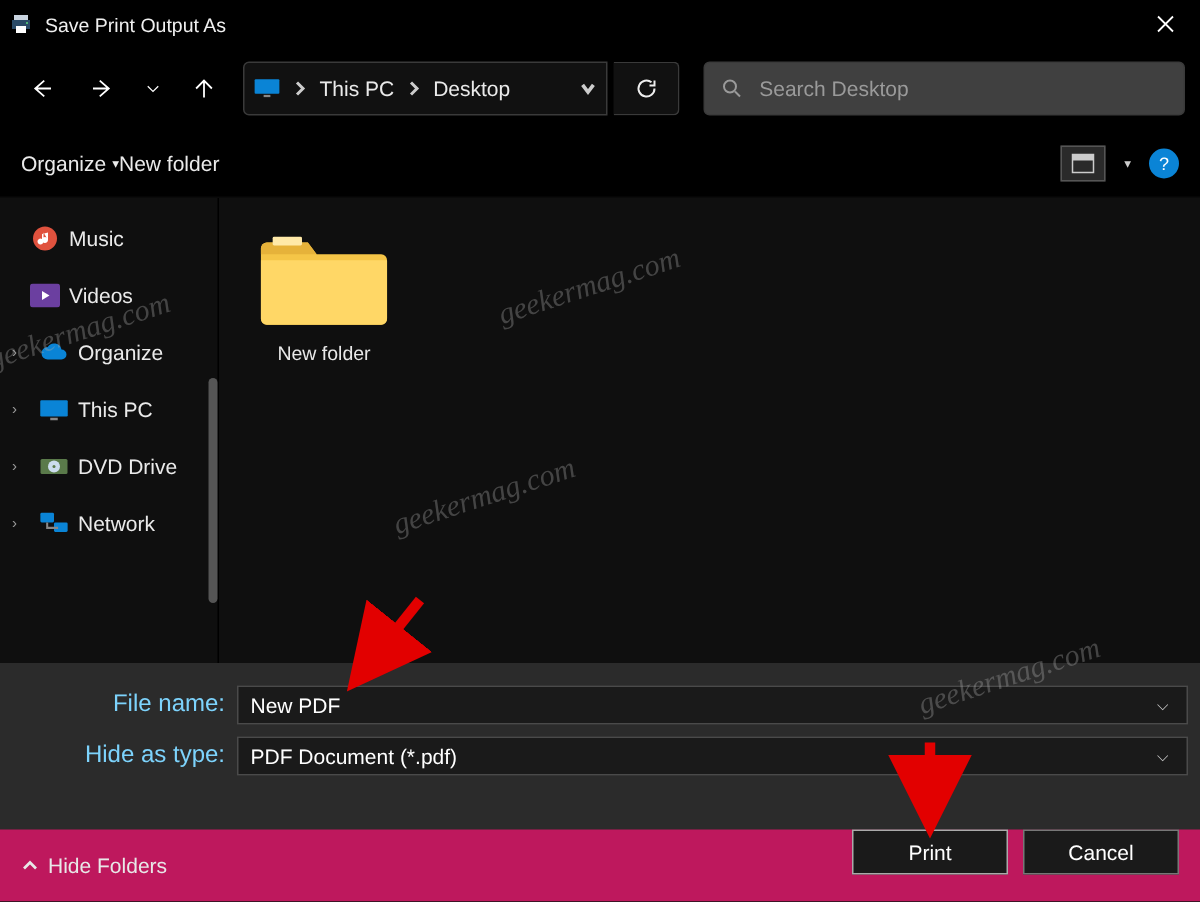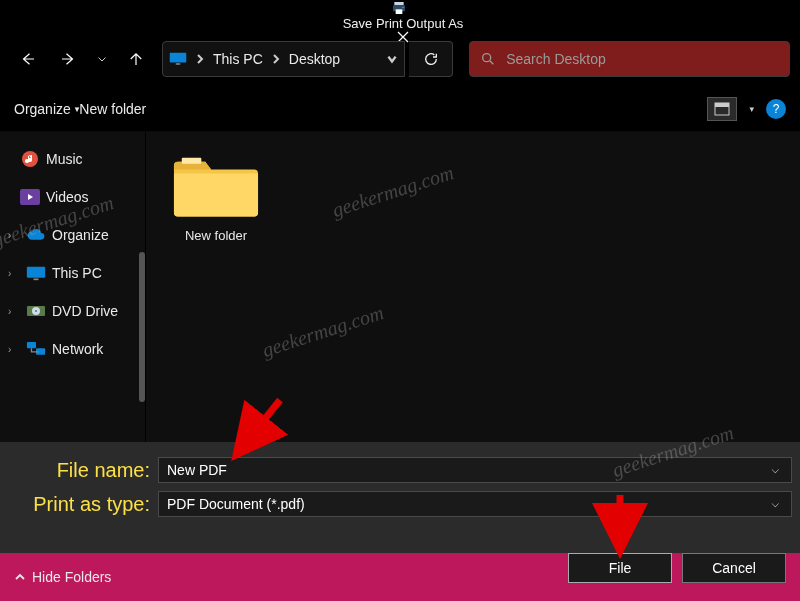--- a/index.html
+++ b/index.html
@@ -1,38 +1,38 @@
 <!DOCTYPE html>
 <html><head>
 <meta charset="utf-8">
 <style>
   * { box-sizing: border-box; margin: 0; padding: 0; font-family: "Segoe UI", Arial, sans-serif; }
   body { width: 800px; height: 601px; background: #191919; color: #fff; overflow: hidden; position: relative; font-size: 14px; }
 
   
-  .titlebar { height: 32px; display: flex; align-items: center; padding: 0 0 0 6px; background: #000; flex-direction: column; }
+  .titlebar { height: 32px; display: flex; align-items: center; padding: 0 0 0 6px; background: #000; }
   .titlebar .ticon { width: 16px; height: 16px; margin-right: 8px; }
   .titlebar .title { font-size: 13px; color: #f0f0f0; }
   .titlebar .spacer { flex: 1; }
   .titlebar .close { width: 46px; height: 32px; display: flex; align-items: center; justify-content: center; cursor: pointer; }
   .titlebar .close svg { width: 12px; height: 12px; }
 
   
   .navbar { height: 54px; display: flex; align-items: center; padding: 0 10px; gap: 4px; background: #000; }
   .navbtn { width: 36px; height: 36px; display: flex; align-items: center; justify-content: center; border-radius: 4px; cursor: pointer; }
   .navbtn svg { width: 18px; height: 18px; stroke: #fff; fill: none; stroke-width: 1.6; }
   .crumbbox { flex: 0 0 auto; height: 36px; border: 1px solid #3a3a3a; border-radius: 4px; display: flex; align-items: center; padding: 0 6px; margin-left: 4px; background: #111; }
   .crumbbox .pcicon { width: 18px; height: 14px; margin-right: 6px; }
   .crumb-sep { width: 14px; display:flex; align-items:center; justify-content:center; }
   .crumb-sep svg { width:10px; height:10px; stroke:#ccc; stroke-width:2; fill:none; }
   .crumb-item { padding: 0 6px; font-size: 14px; color:#eaeaea; }
   .crumb-drop { margin-left: auto; padding-left: 40px; display:flex; align-items:center; }
   .refreshwrap { width:44px; height:36px; border:1px solid #3a3a3a; border-left:none; border-radius:0 4px 4px 0; display:flex; align-items:center; justify-content:center; cursor:pointer; background:#111; }
   .crumbbox { border-radius: 4px 0 0 4px; }
-  .searchbox { flex:1; height:36px; border:1px solid #3a3a3a; border-radius:4px; margin-left:12px; display:flex; align-items:center; background:#7f1d1d; padding:0 10px; color:#888; }
+  .searchbox { flex:1; height:36px; border:1px solid #3a3a3a; border-radius:4px; margin-left:12px; display:flex; align-items:center; background:#404040; padding:0 10px; color:#888; }
   .searchbox svg { width:16px; height:16px; margin-right:10px; }
   .searchbox span { font-size:14px; color:#9a9a9a; }
 
   
   .toolbar { height: 46px; display:flex; align-items:center; padding:0 14px; background:#000; border-bottom:1px solid #0a0a0a; }
   .tb-left { display:flex; align-items:center; }
   .tb-item { font-size:14px; color:#eaeaea; cursor:pointer; display:flex; align-items:center; gap:4px; }
   .tb-item .caret { font-size:9px; }
   .tb-right { margin-left:auto; display:flex; align-items:center; gap:12px; }
   .viewbtn { width:30px; height:24px; border:1px solid #555; display:flex; align-items:center; justify-content:center; background:#2a2a2a; cursor:pointer; }
@@ -48,21 +48,21 @@
   .sb-scroll-ind { position:absolute; right:0; top:120px; width:6px; height:150px; background:#555; border-radius:3px; }
 
   .content { flex:1; padding: 16px 20px; background:#0f0f0f; position:relative; overflow:hidden; }
   .folder-item { width: 100px; text-align:center; cursor:pointer; }
   .folder-icon-big { width:88px; height:72px; margin:0 auto 8px; }
   .folder-label { font-size:13px; color:#e8e8e8; }
 
   
   .bottom { background:#2b2b2b; padding: 14px 8px 0 8px; height:112px; }
   .form-row { display:flex; align-items:center; height:28px; margin-bottom:6px; }
-  .form-label { width: 150px; text-align:right; padding-right: 8px; font-size:20px; color:#fde047; }
+  .form-label { width: 150px; text-align:right; padding-right: 8px; font-size:16px; color:#7dd3fc; }
   .form-input { flex:1; height:26px; background:#1a1a1a; border:1px solid #4a4a4a; color:#fff; font-size:14px; padding:0 8px; position:relative; display:flex; align-items:center; }
   .form-input .val { flex:1; }
   .form-input .dd { font-size:10px; color:#ccc; padding:0 4px; }
 
   
   .footer { position:absolute; left:0; right:0; bottom:0; height:48px; background:#be185d; display:flex; padding:0 14px; }
   .hidefolders { display:flex; align-items:center; gap:6px; cursor:pointer; font-size:14px; color:#e8e8e8; }
   .footer .spacer { flex:1; }
   .btn { width:104px; height:30px; border:1px solid #777; background:#1a1a1a; color:#fff; font-size:14px; display:flex; align-items:center; justify-content:center; cursor:pointer; margin-left:10px; }
   .btn.primary { border:1px solid #aaa; }
@@ -254,37 +254,37 @@
 
 <div class="bottom">
   <div class="form-row">
     <div class="form-label">File name:</div>
     <div class="form-input">
       <span class="val">New PDF</span>
       <span class="dd">⌵</span>
     </div>
   </div>
   <div class="form-row">
-    <div class="form-label">Print as type:</div>
+    <div class="form-label">Hide as type:</div>
     <div class="form-input">
       <span class="val">PDF Document (*.pdf)</span>
       <span class="dd">⌵</span>
     </div>
   </div>
 </div>
 
 <div class="footer">
   <div class="hidefolders">
     <svg viewBox="0 0 12 12" style="width:12px;height:12px;stroke:#e8e8e8;stroke-width:1.8;fill:none">
         <path d="M2 8 L6 4 L10 8"></path>
       </svg>
     <span>Hide Folders</span>
   </div>
   <div class="spacer"></div>
-  <div class="btn primary">File</div>
+  <div class="btn primary">Print</div>
   <div class="btn">Cancel</div>
 </div>
 
 <svg style="position:absolute;left:225px;top:395px;pointer-events:none" width="70" height="70">
   <defs>
       <marker id="ah1" markerWidth="8" markerHeight="8" refX="6" refY="4" orient="auto">
         <path d="M0 0 L8 4 L0 8 z" fill="#e20000"></path>
       </marker>
     </defs>
   <line x1="55" y1="5" x2="15" y2="55" stroke="#e20000" stroke-width="7" marker-end="url(#ah1)"></line>

